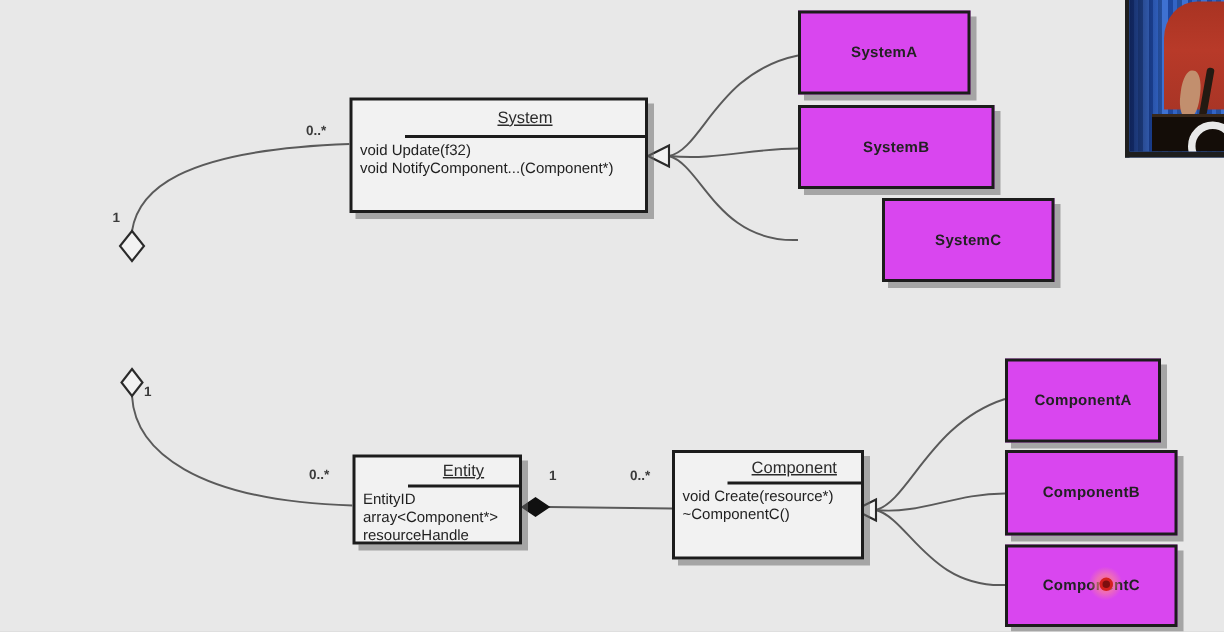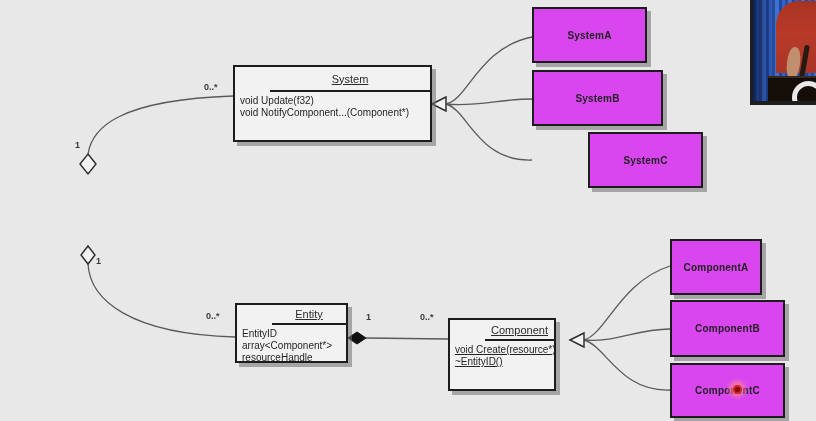--- a/index.html
+++ b/index.html
@@ -122,32 +122,32 @@
 
   <div class="uml-class" style="left:235px; top:303px; width:113px; height:60px;">
     <div class="uml-title" style="height:20px;">Entity</div>
     <div class="uml-members">
       <div>EntityID</div>
       <div>array&lt;Component*&gt;</div>
       <div>resourceHandle</div>
     </div>
   </div>
 
-  <div class="uml-class" style="left:448px; top:318px; width:108px; height:73px;text-decoration:underline;">
+  <div class="uml-class" style="left:448px; top:300px; width:128px; height:73px;">
     <div class="uml-title" style="height:21px;">Component</div>
     <div class="uml-members">
       <div>void Create(resource*)</div>
-      <div>~EntityID()</div>
+      <div>~ComponentC()</div>
     </div>
   </div>
 
   <div class="leaf" style="left:532px; top:7px;   width:115px; height:56px;">SystemA</div>
   <div class="leaf" style="left:532px; top:70px;  width:131px; height:56px;">SystemB</div>
   <div class="leaf" style="left:564px; top:132px; width:115px; height:56px;margin-left:24px;">SystemC</div>
-  <div class="leaf" style="left:670px; top:239px; width:92px; height:56px;">ComponentA</div>
+  <div class="leaf" style="left:670px; top:239px; width:104px; height:56px;">ComponentA</div>
   <div class="leaf" style="left:670px; top:300px; width:115px; height:57px;">ComponentB</div>
   <div class="leaf" style="left:670px; top:363px; width:115px; height:55px;">ComponentC</div>
 
   <span class="mult" style="left:75px;  top:140px;">1</span>
   <span class="mult" style="left:204px; top:82px;">0..*</span>
   <span class="mult" style="left:96px;  top:256px;">1</span>
   <span class="mult" style="left:206px; top:311px;">0..*</span>
   <span class="mult" style="left:366px; top:312px;">1</span>
   <span class="mult" style="left:420px; top:312px;">0..*</span>
 

